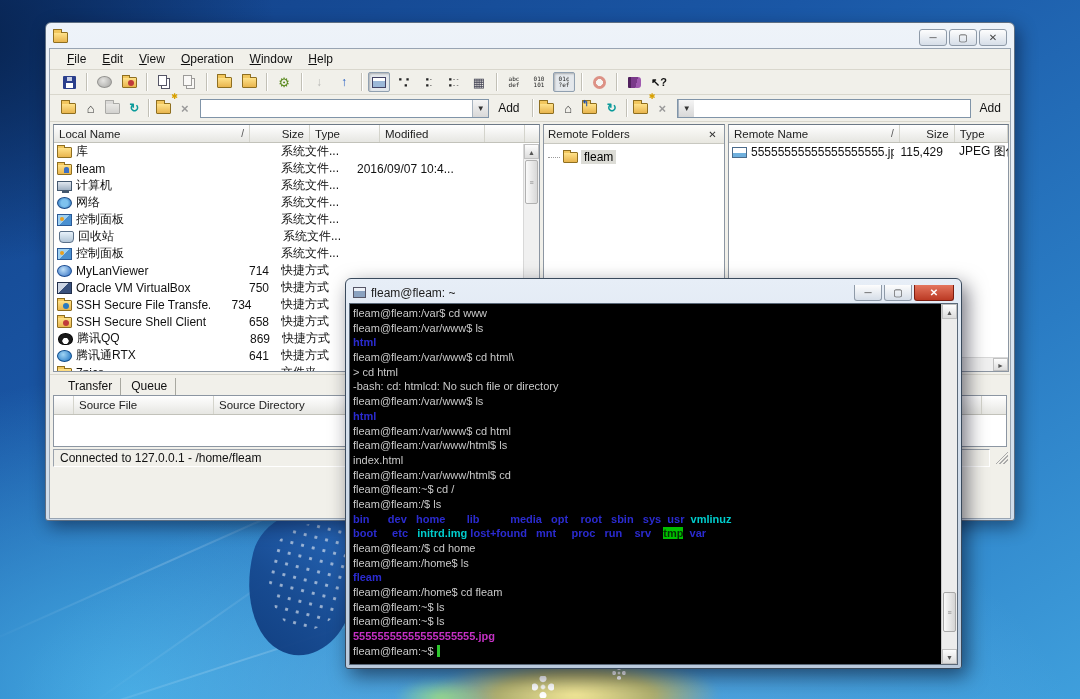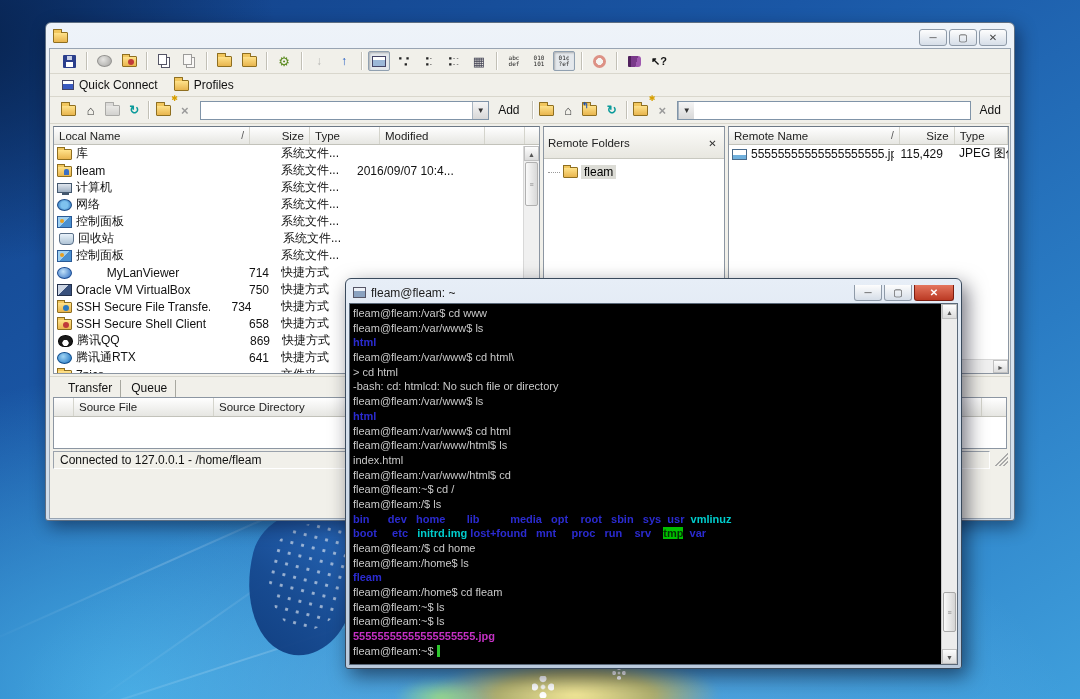--- a/index.html
+++ b/index.html
@@ -127,21 +127,21 @@
   .vscroll { position:absolute; top:19px; right:0; bottom:0; width:16px; background:#f0f0f0; border-left:1px solid #d8d8d8; font-size:7px; color:#555; text-align:center; }
   .varrow { height:15px; line-height:15px; background:linear-gradient(#fdfdfd,#dcdcdc); border:1px solid #c0c0c0; }
   .vthumb { margin:1px; height:44px; background:linear-gradient(90deg,#fafafa,#d8d8d8); border:1px solid #b0b0b0; border-radius:2px;
     display:flex; align-items:center; justify-content:center; color:#888; }
   .varrow.bottom { position:absolute; bottom:0; left:0; right:0; }
   .hscroll { position:absolute; left:0; right:0; bottom:0; height:14px; background:#f0f0f0; border-top:1px solid #d8d8d8; display:flex; font-size:7px; color:#555; }
   .harrow { width:15px; height:13px; line-height:13px; text-align:center; background:linear-gradient(#fdfdfd,#dcdcdc); border:1px solid #c0c0c0; }
   .hthumb { flex:0 0 90px; margin:1px; background:linear-gradient(#fafafa,#d8d8d8); border:1px solid #b0b0b0; }
   .hfill { flex:1; }
 
-  .dock-head { display:flex; align-items:center; height:32px; background:linear-gradient(#fcfcfa,#e8e7e0); border-bottom:1px solid #c8c8c0;
+  .dock-head { display:flex; align-items:center; height:19px; background:linear-gradient(#fcfcfa,#e8e7e0); border-bottom:1px solid #c8c8c0;
     font-size:11.5px; padding:0 4px; color:#222; }
   .dock-close { margin-left:auto; width:15px; height:14px; text-align:center; line-height:13px; font-size:10px; color:#333; border:1px solid transparent; }
   .tree-item { display:flex; align-items:center; margin:6px 0 0 4px; font-size:12px; gap:3px; }
   .tree-dots { width:12px; border-bottom:1px dotted #9a9a9a; height:1px; }
   .tree-label { background:#dcdcd6; padding:0 3px; }
 
   
   .xfer { border-top:1px solid #d9d7cd; }
   .xfer-tabs { height:20px; display:flex; align-items:flex-end; gap:2px; padding-left:10px; font-size:12px; color:#111; }
   .xtab { padding:1px 8px 2px 8px; border-right:1px solid #a8a8a0; }
@@ -194,20 +194,28 @@
   <div class="win" style="left:45px; top:22px; width:970px; height:499px;">
     <div class="titlebar">
       <span class="ifolder"></span>
       <span class="winbtns">
         <span class="wbtn">─</span>
         <span class="wbtn">▢</span>
         <span class="wbtn">✕</span>
       </span>
     </div>
     <div class="client" style="height:471px; position:relative;">
+      <div class="menubar" id="menu-bar">
+          <span class="menu-item"><u>F</u>ile</span>
+          <span class="menu-item"><u>E</u>dit</span>
+          <span class="menu-item"><u>V</u>iew</span>
+          <span class="menu-item"><u>O</u>peration</span>
+          <span class="menu-item"><u>W</u>indow</span>
+          <span class="menu-item"><u>H</u>elp</span>
+        </div>
 
       <div class="toolbar">
         <span class="tbtn">
             <span class="floppy"></span>
           </span>
         <span class="tsep"></span>
         <span class="tbtn g">
             <span class="fi fi-app-blue"></span>
           </span>
         <span class="tbtn">
@@ -276,30 +284,20 @@
           </span>
         <span class="tsep"></span>
         <span class="tbtn">
             <span class="bookic"></span>
           </span>
         <span class="tbtn">
             <span class="helpptr">↖?</span>
           </span>
       </div>
 
-      <div class="quickbar">
-        <span class="qbtn">
-          <span class="winic" style="width:12px; height:10px; background:linear-gradient(#fff 3px,#3a5ac0 3px);"></span>
-          <span>Quick Connect</span>
-        </span>
-        <span class="qbtn">
-          <span class="ifolder"></span>
-          <span>Profiles</span>
-        </span>
-      </div>
 
       <div class="addrbar">
         <span class="tbtn">
             <span class="ifolder"></span>
           </span>
         <span class="tbtn">
             <span class="homeic">⌂</span>
           </span>
         <span class="tbtn g">
             <span class="ifolder"></span>
@@ -412,21 +410,21 @@
               </div>
               <div class="lrow">
                 <span class="fi fi-control-panel"></span>
                 <span class="cell" style="width: 134px;">控制面板</span>
                 <span class="cell" style="width: 55px; text-align: right;"></span>
                 <span class="cell" style="width: 72px; margin-left: 8px;">系统文件...</span>
                 <span class="cell" style="width: 120px;"></span>
               </div>
               <div class="lrow">
                 <span class="fi fi-app-blue"></span>
-                <span class="cell" style="width: 134px; text-align: center;">MyLanViewer</span>
+                <span class="cell" style="width: 134px;">MyLanViewer</span>
                 <span class="cell" style="width: 55px; text-align: right;">714</span>
                 <span class="cell" style="width: 72px; margin-left: 8px;">快捷方式</span>
                 <span class="cell" style="width: 120px;"></span>
               </div>
               <div class="lrow">
                 <span class="fi fi-app-vbox"></span>
                 <span class="cell" style="width: 134px;">Oracle VM VirtualBox</span>
                 <span class="cell" style="width: 55px; text-align: right;">750</span>
                 <span class="cell" style="width: 72px; margin-left: 8px;">快捷方式</span>
                 <span class="cell" style="width: 120px;"></span>

